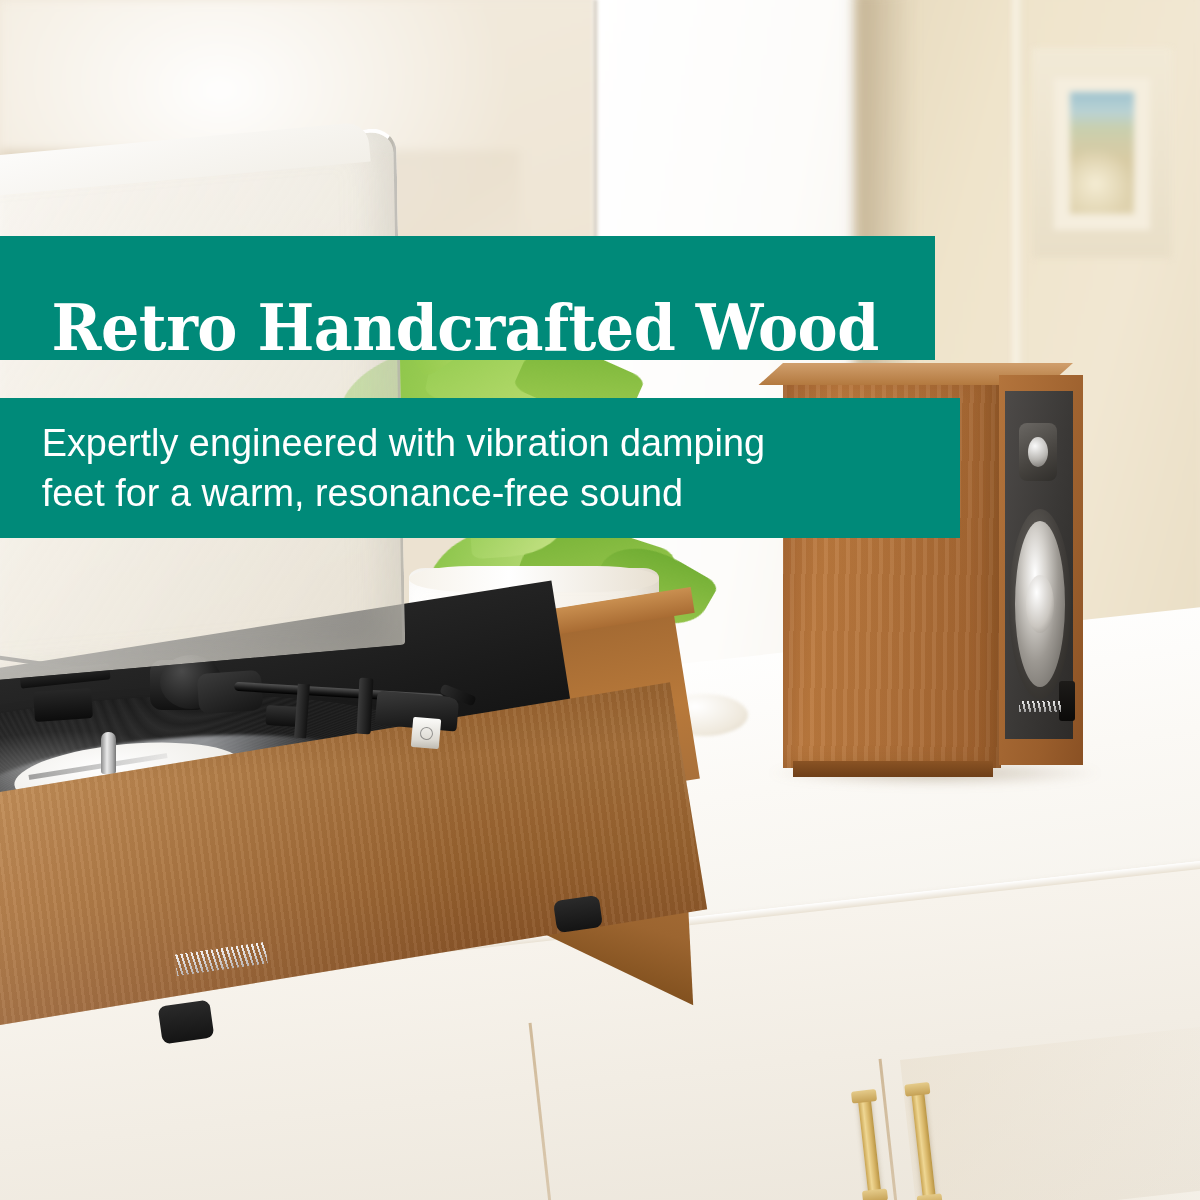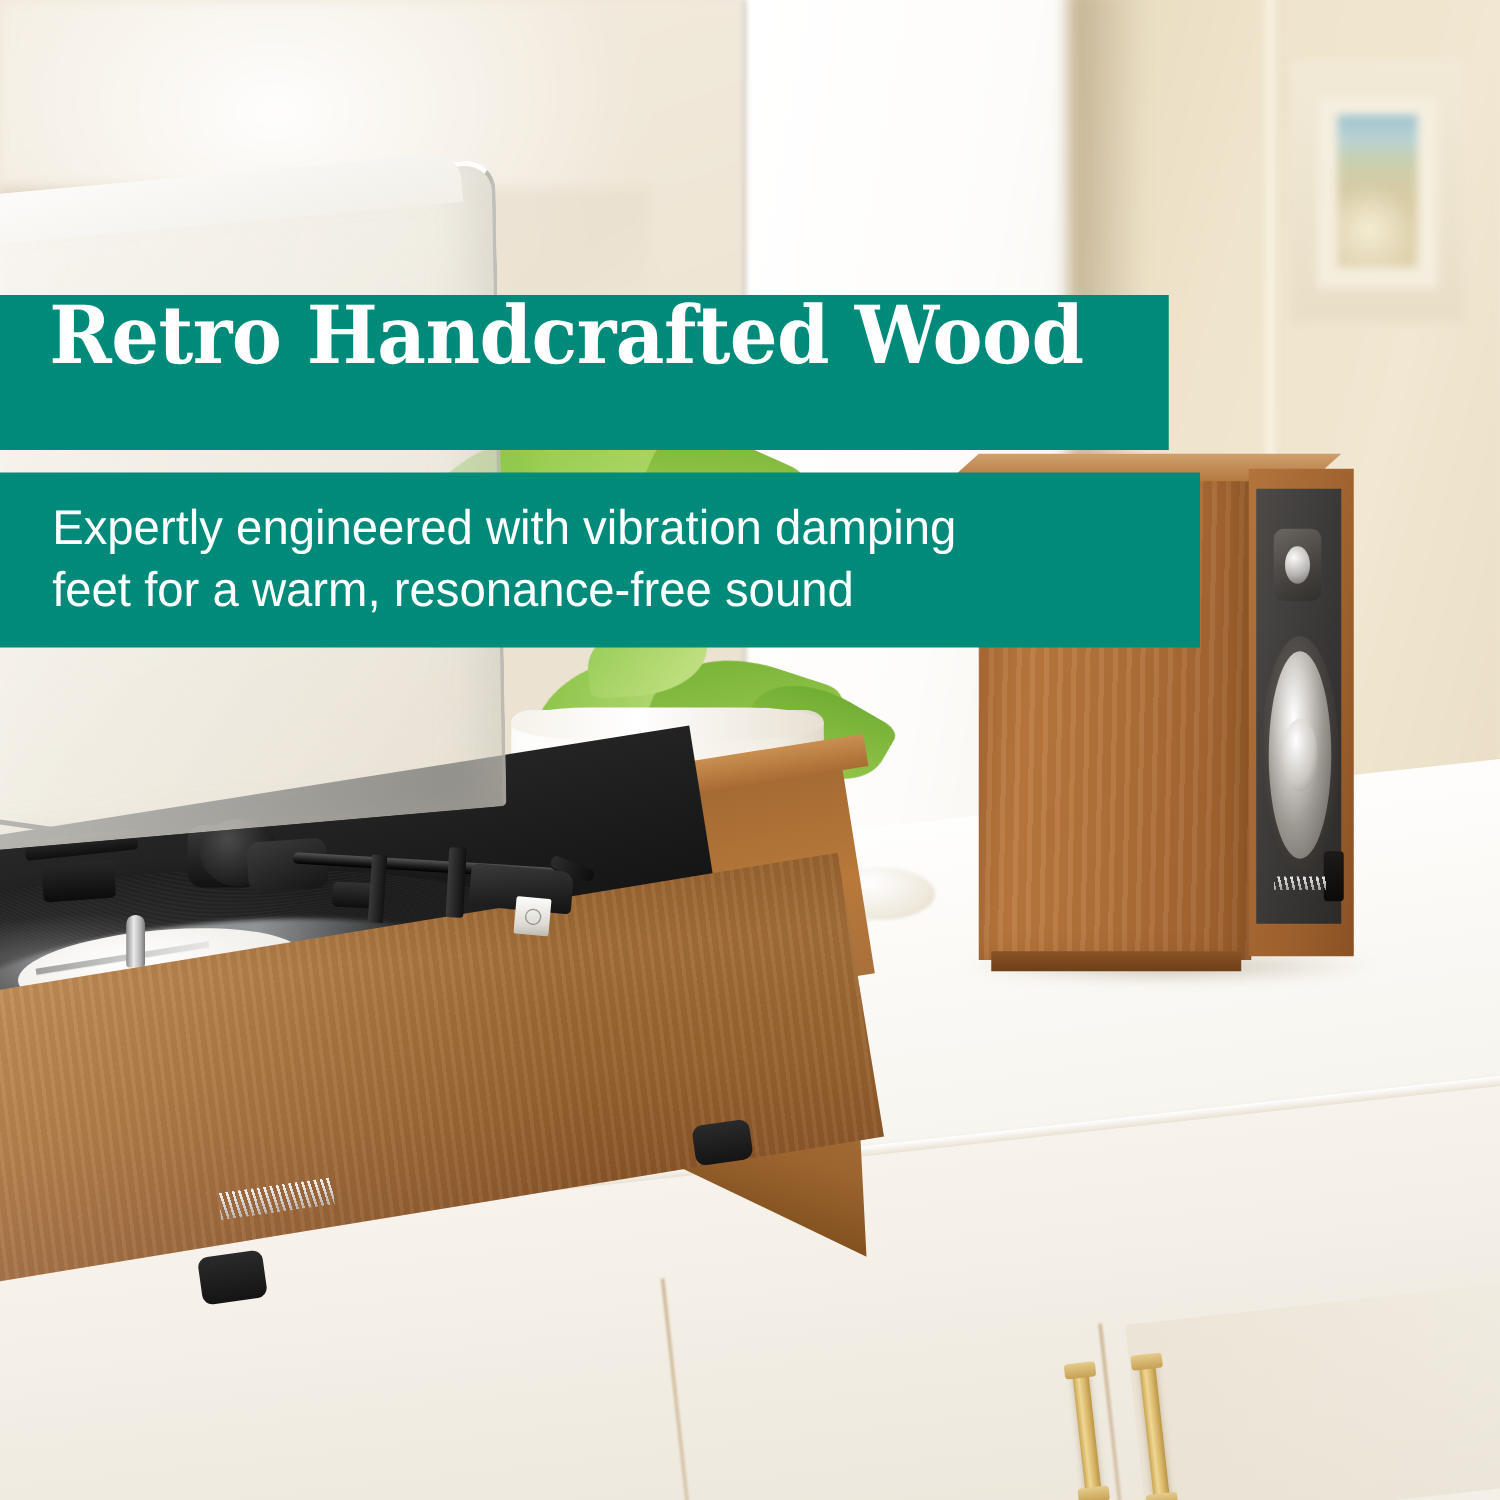--- a/index.html
+++ b/index.html
@@ -371,24 +371,24 @@
   .dish{
     position:absolute; left:660px; top:694px; width:88px; height:42px; border-radius:50%;
     background:radial-gradient(ellipse at 40% 30%, #ffffff, #efe9dd 65%, #ded5c4);
     filter:blur(1.4px);
   }
 
   
   .band{ position:absolute; }
   .band-title{
     left:0; top:236px; width:935px; height:124px;
-    display:flex; align-items:flex-start;
+    display:flex; align-items:flex-end;padding-left:12px;
   }
   .band-sub{
-    left:0; top:378px; width:960px; height:140px;
+    left:0; top:398px; width:960px; height:140px;
     display:flex; align-items:center;
   }
   .headline{
     font-family:"DejaVu Serif", "Liberation Serif", serif;
     font-weight:700; font-size:64px; line-height:1.02;
     color:#ffffff; letter-spacing:-0.5px;
     padding-left:42px; white-space:nowrap;
     transform:scaleX(.94); transform-origin:left center;
   }
   .subline{

